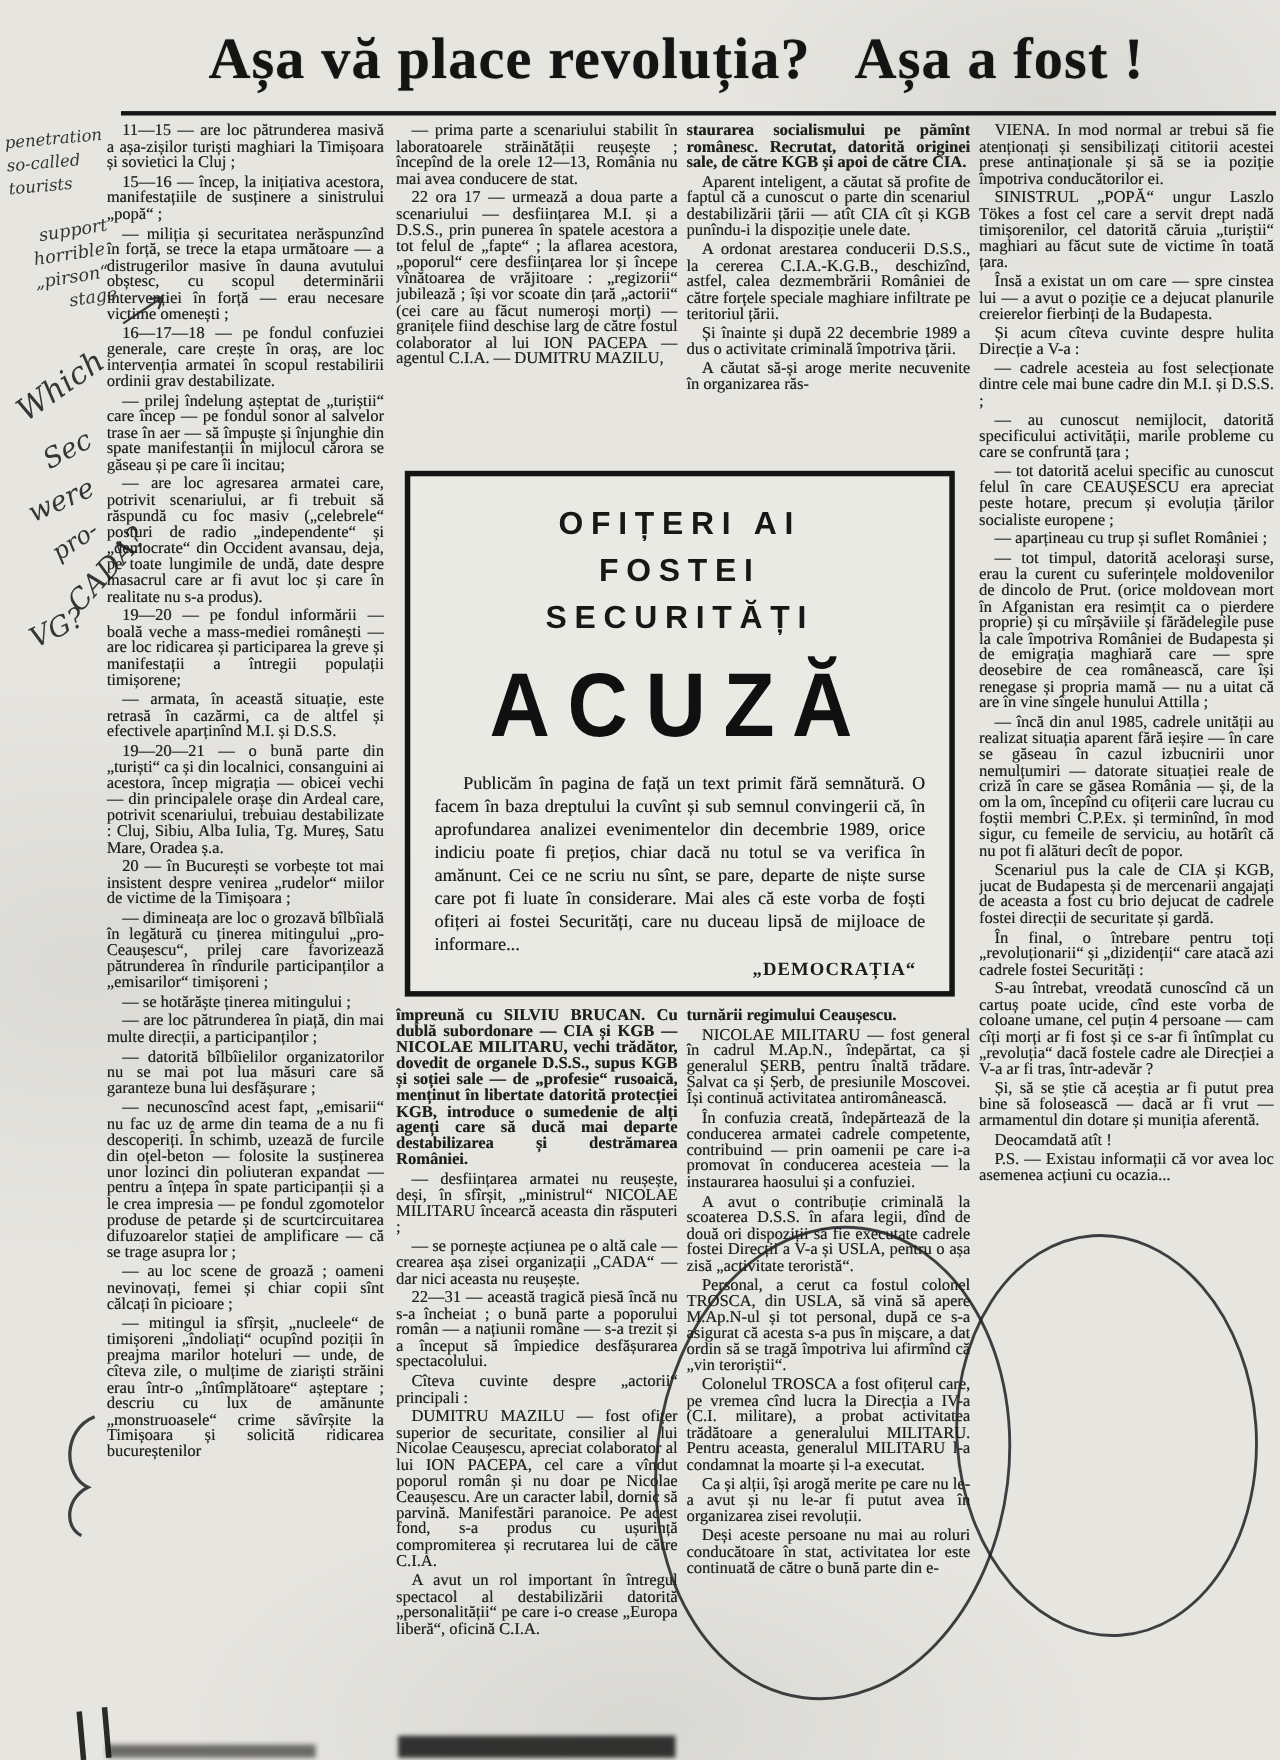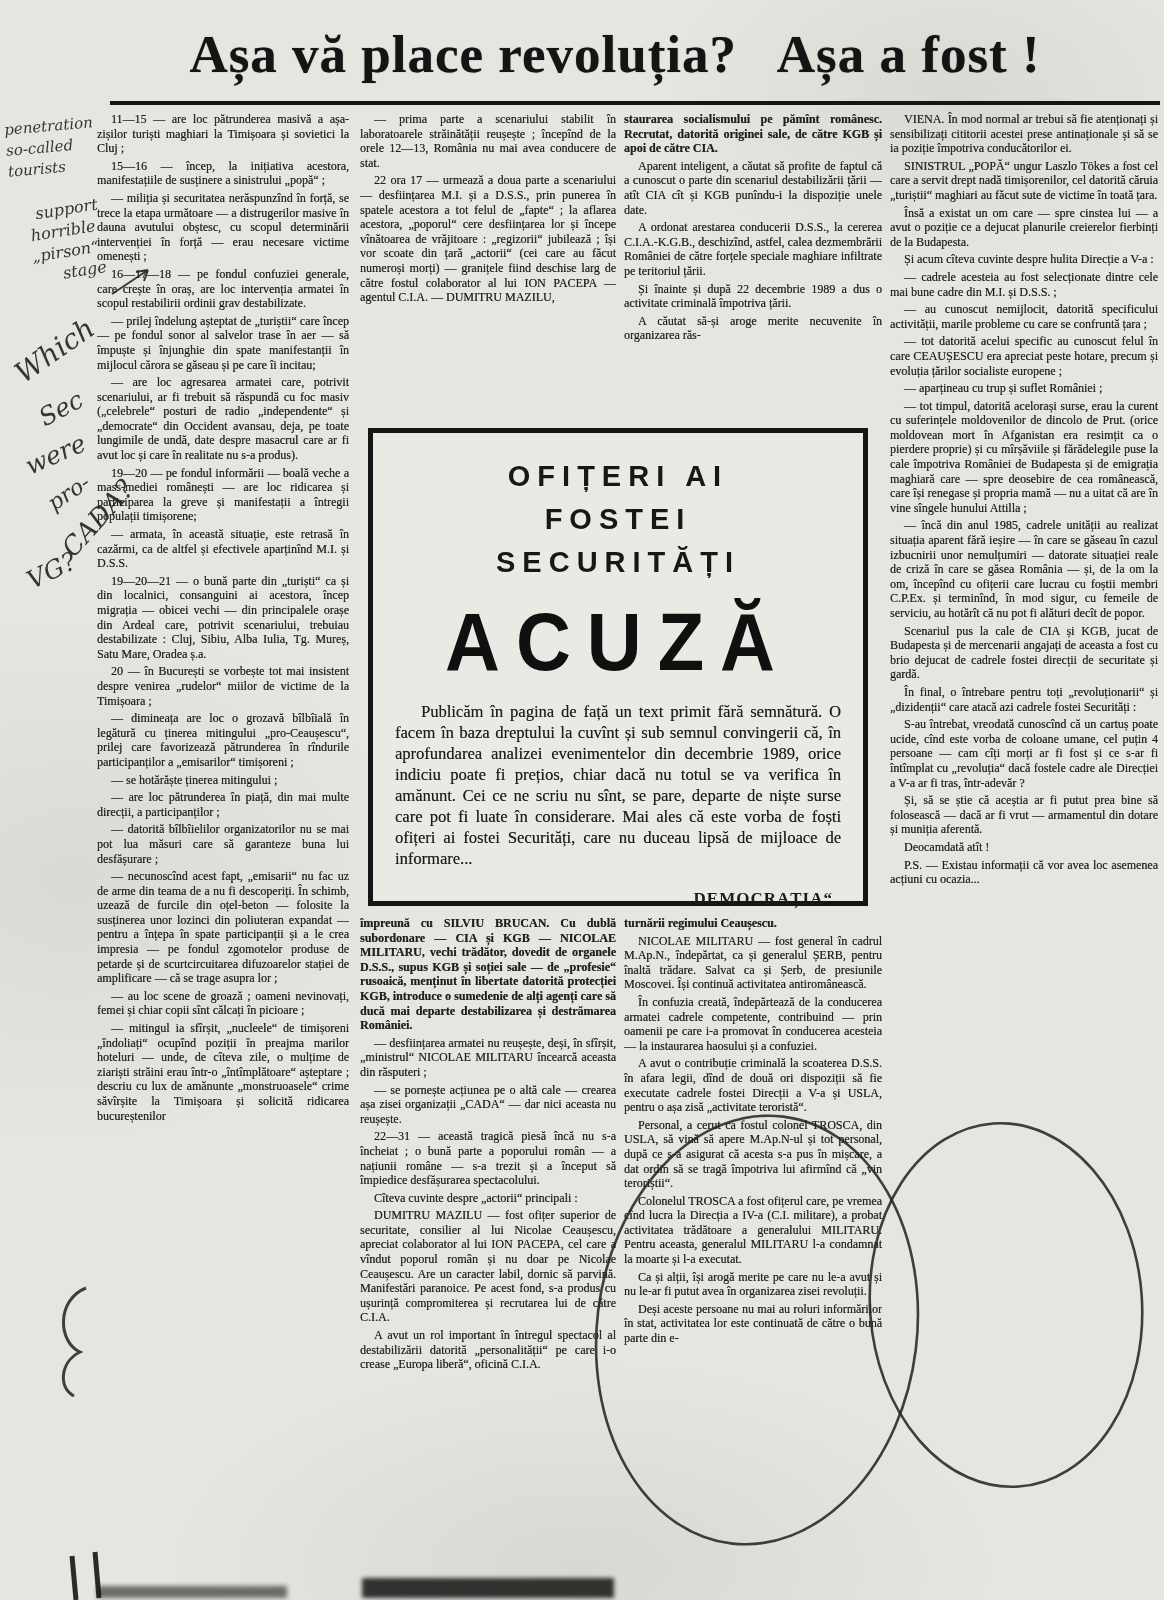--- a/index.html
+++ b/index.html
@@ -12,21 +12,21 @@
       #e6e5e0;
     font-family:"Liberation Serif", serif;color:#1c1c1c;
   }
   .headline{
     position:absolute;top:24px;left:100px;width:1030px;margin:0;
     font-size:53px;font-weight:bold;text-align:center;white-space:pre;
     letter-spacing:1px;color:#141414;text-shadow:0 0 1px rgba(0,0,0,.55);
   }
   .headline-rule{position:absolute;top:101px;left:110px;width:1050px;height:4px;background:#151515;}
   .col{
-    position:absolute;font-size:12px;line-height:14.6px;text-align:justify;
+    position:absolute;font-size:15px;line-height:14.6px;text-align:justify;
     overflow:hidden;color:#1e1e1e;text-shadow:0.3px 0 0 rgba(0,0,0,.5);
   }
   .col p{margin:0 0 3px 0;text-indent:14px;}
   .cont p:first-child{text-indent:0;font-weight:bold;}
   .col1{left:97px;top:112px;width:252px;height:1488px;}
   .col2t{left:360px;top:112px;width:256px;height:312px;}
   .col3t{left:624px;top:112px;width:258px;height:312px;}
   .col2b{left:360px;top:916px;width:256px;height:684px;}
   .col3b{left:624px;top:916px;width:258px;height:684px;}
   .col4{left:890px;top:112px;width:268px;height:1488px;}
@@ -34,21 +34,21 @@
     position:absolute;left:368px;top:428px;width:500px;height:478px;box-sizing:border-box;
     border:5px solid #151515;background:rgba(240,239,234,0.45);
     text-align:center;
   }
   .kicker{margin-top:22px;font-family:"Liberation Sans",sans-serif;font-weight:bold;
     font-size:29px;letter-spacing:7px;color:#171717;line-height:43px;}
   .acuza-title{margin-top:14px;font-family:"Liberation Sans",sans-serif;font-weight:bold;
     font-size:76px;letter-spacing:16px;color:#101010;transform:scaleY(1.08);}
   .box-body{margin:16px 22px 0 22px;font-size:16.5px;line-height:21px;text-align:justify;
     text-indent:26px;color:#1b1b1b;text-shadow:0.3px 0 0 rgba(0,0,0,.5);}
-  .box-sig{margin:20px 30px 0 0;text-align:right;font-weight:bold;font-size:17px;letter-spacing:1px;}
+  .box-sig{margin:2px 30px 0 0;text-align:right;font-weight:bold;font-size:17px;letter-spacing:1px;}
   .hand{position:absolute;font-family:"DejaVu Serif",serif;font-style:italic;color:#26262a;
     font-size:15px;line-height:21px;opacity:.92;}
   .hand .w{display:block;}
   .hand-big span{display:block;position:absolute;font-size:25px;}
   .overlay{position:absolute;left:0;top:0;pointer-events:none;}
   .smudge{position:absolute;left:362px;top:1578px;width:252px;height:20px;background:#141414;filter:blur(2px);opacity:.85;}
   .smudge2{position:absolute;left:97px;top:1586px;width:190px;height:12px;background:#1a1a1a;filter:blur(2.5px);opacity:.6;}
 </style>
 </head>
 <body>
@@ -118,21 +118,21 @@
       <p>A avut un rol important în întregul spectacol al destabilizării datorită „personalității“ pe care i-o crease „Europa liberă“, oficină C.I.A.</p>
     </div>
   <div class="col col3b cont">
       <p>turnării regimului Ceaușescu.</p>
       <p>NICOLAE MILITARU — fost general în cadrul M.Ap.N., îndepărtat, ca și generalul ȘERB, pentru înaltă trădare. Salvat ca și Șerb, de presiunile Moscovei. Își continuă activitatea antiromânească.</p>
       <p>În confuzia creată, îndepărtează de la conducerea armatei cadrele competente, contribuind — prin oamenii pe care i-a promovat în conducerea acesteia — la instaurarea haosului și a confuziei.</p>
       <p>A avut o contribuție criminală la scoaterea D.S.S. în afara legii, dînd de două ori dispoziții să fie executate cadrele fostei Direcții a V-a și USLA, pentru o așa zisă „activitate teroristă“.</p>
       <p>Personal, a cerut ca fostul colonel TROSCA, din USLA, să vină să apere M.Ap.N-ul și tot personal, după ce s-a asigurat că acesta s-a pus în mișcare, a dat ordin să se tragă împotriva lui afirmînd că „vin teroriștii“.</p>
       <p>Colonelul TROSCA a fost ofițerul care, pe vremea cînd lucra la Direcția a IV-a (C.I. militare), a probat activitatea trădătoare a generalului MILITARU. Pentru aceasta, generalul MILITARU l-a condamnat la moarte și l-a executat.</p>
       <p>Ca și alții, își arogă merite pe care nu le-a avut și nu le-ar fi putut avea în organizarea zisei revoluții.</p>
-      <p>Deși aceste persoane nu mai au roluri informărilor în stat, activitatea lor este continuată de către o bună parte din e-</p>
+      <p>Deși aceste persoane nu mai au roluri conducătoare în stat, activitatea lor este continuată de către o bună parte din e-</p>
     </div>
   <div class="col col4">
       <p>VIENA. În mod normal ar trebui să fie atenționați și sensibilizați cititorii acestei prese antinaționale și să se ia poziție împotriva conducătorilor ei.</p>
       <p>SINISTRUL „POPĂ“ ungur Laszlo Tökes a fost cel care a servit drept nadă timișorenilor, cel datorită căruia „turiștii“ maghiari au făcut sute de victime în toată țara.</p>
       <p>Însă a existat un om care — spre cinstea lui — a avut o poziție ce a dejucat planurile creierelor fierbinți de la Budapesta.</p>
       <p>Și acum cîteva cuvinte despre hulita Direcție a V-a :</p>
       <p>— cadrele acesteia au fost selecționate dintre cele mai bune cadre din M.I. și D.S.S. ;</p>
       <p>— au cunoscut nemijlocit, datorită specificului activității, marile probleme cu care se confruntă țara ;</p>
       <p>— tot datorită acelui specific au cunoscut felul în care CEAUȘESCU era apreciat peste hotare, precum și evoluția țărilor socialiste europene ;</p>
       <p>— aparțineau cu trup și suflet României ;</p>

